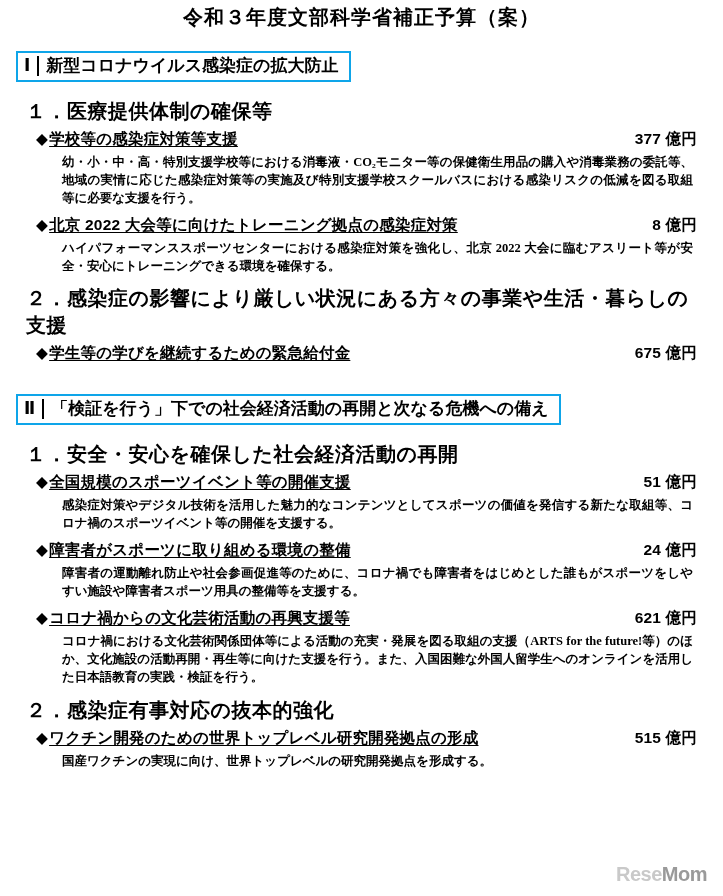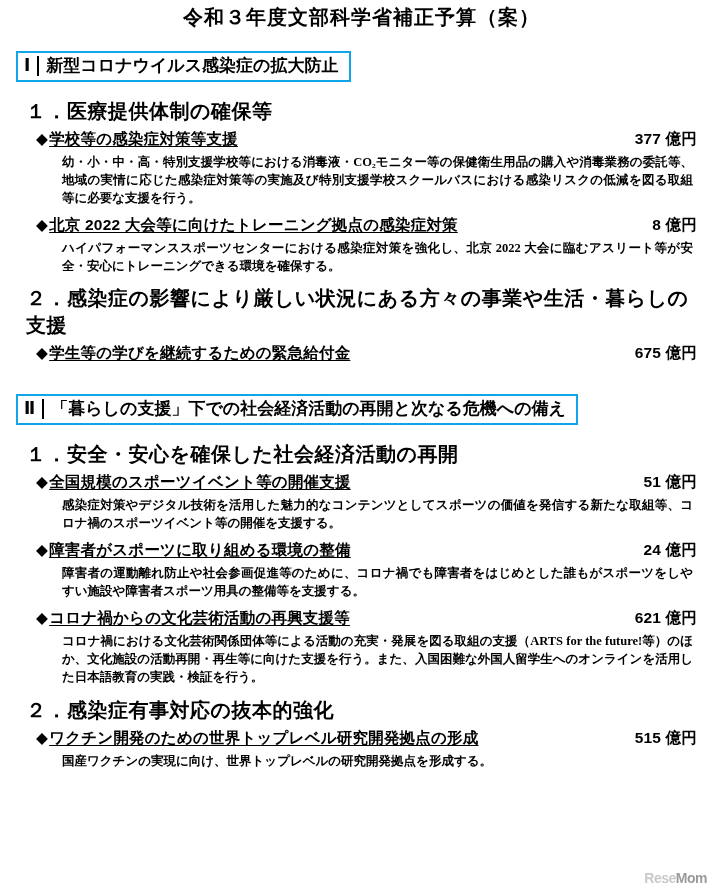--- a/index.html
+++ b/index.html
@@ -95,21 +95,21 @@
   }
   .gap-lg { height: 22px; }
   .gap-sm { height: 6px; }
 
   .watermark {
     position: absolute;
     right: 16px;
     bottom: 10px;
     font-family: "Liberation Sans", "DejaVu Sans", sans-serif;
     font-weight: bold;
-    font-size: 14px;
+    font-size: 20px;
     letter-spacing: -0.5px;
     color: #b5b5b5;
   }
   .watermark .rese { color: #c9c9c9; }
   .watermark .mom { color: #9a9a9a; }
 </style>
 </head>
 <body>
 
 <div class="page">
@@ -151,21 +151,21 @@
         <span class="item-title">学生等の学びを継続するための緊急給付金</span>
         <span class="item-amount">675 億円</span>
       </div>
     </div>
   </div>
 
   <div class="gap-lg"></div>
 
   <div>
     <div class="section-head">
-      <span class="numeral">Ⅱ</span><span>「暮らしの支援」下での社会経済活動の再開と次なる危機への備え</span>
+      <span class="numeral">Ⅱ</span><span>「検証を行う」下での社会経済活動の再開と次なる危機への備え</span>
     </div>
 
     <div class="subsection">１．安全・安心を確保した社会経済活動の再開</div>
 
     <div class="item">
       <div class="item-head">
         <span class="bullet">◆</span>
         <span class="item-title">全国規模のスポーツイベント等の開催支援</span>
         <span class="item-amount">51 億円</span>
       </div>

